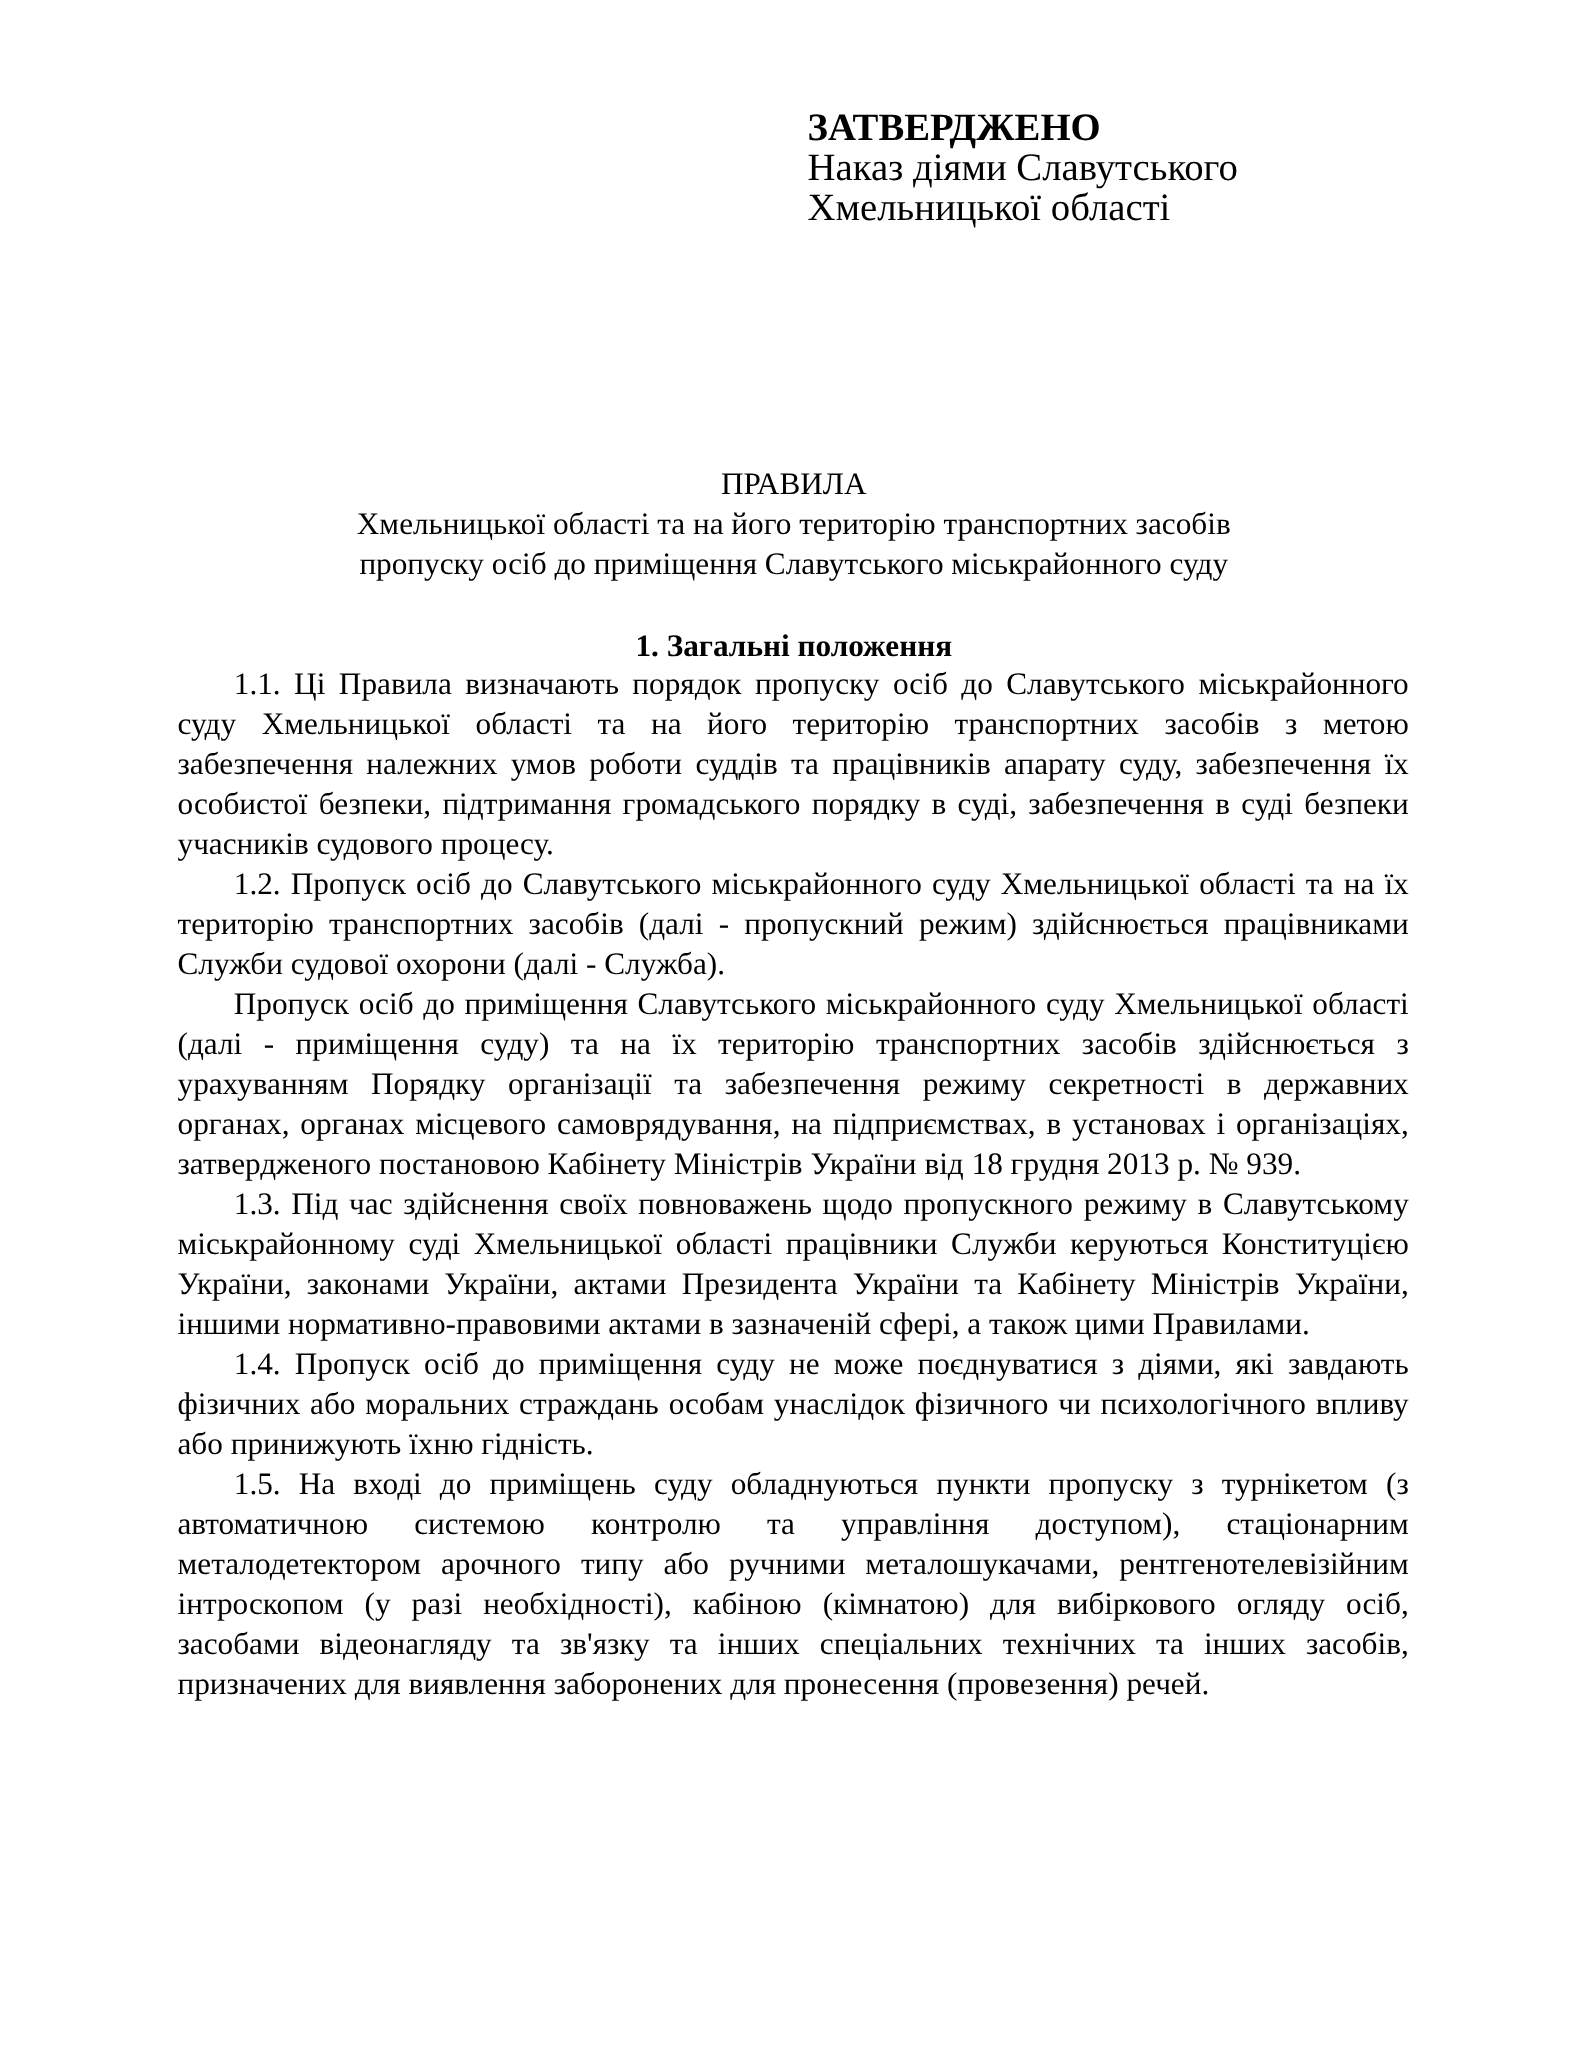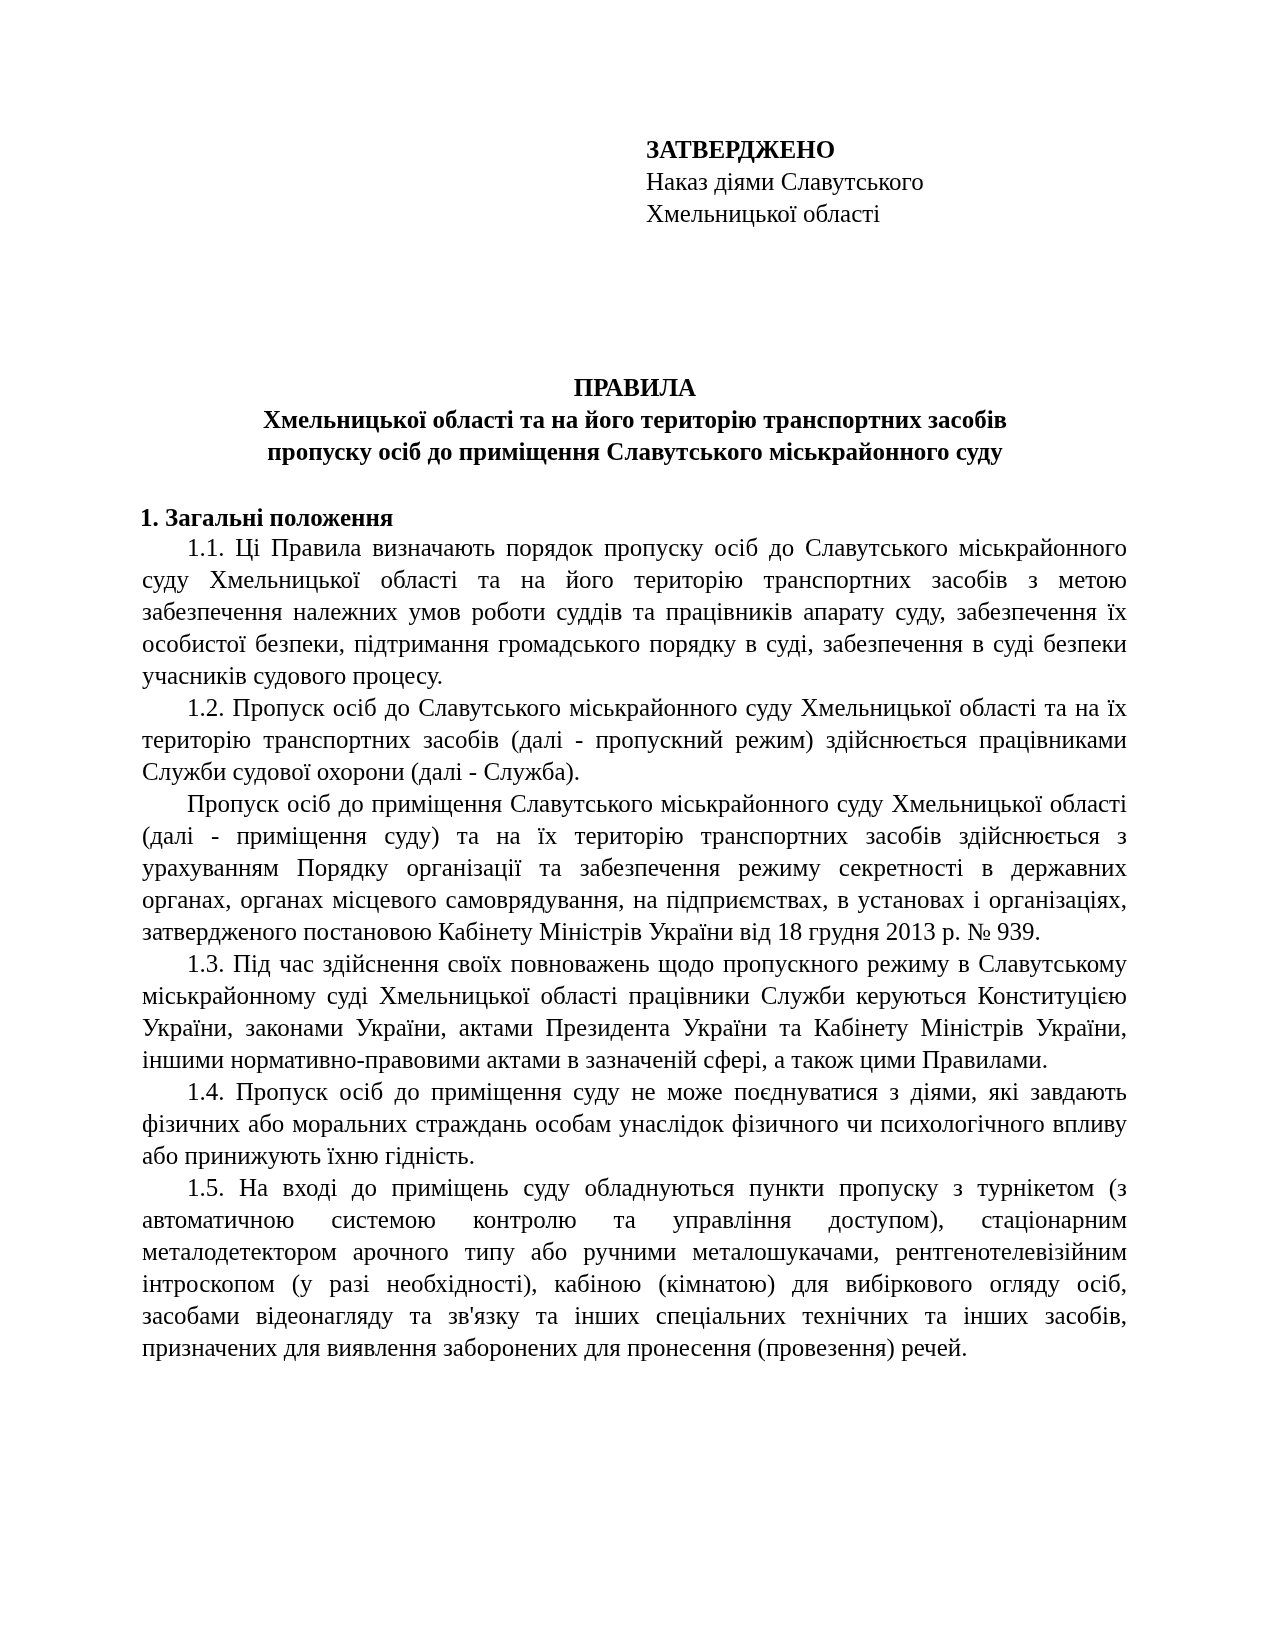--- a/index.html
+++ b/index.html
@@ -1,22 +1,22 @@
 <!DOCTYPE html>
 <html><head>
 <meta charset="utf-8">
 <style>
   html, body { margin: 0; padding: 0; background: #ffffff; }
   body { width: 1275px; height: 1650px; position: relative; overflow: hidden;
          font-family: "Liberation Serif", "DejaVu Serif", serif; color: #000; }
-  .approval { position: absolute; left: 646px; top: 86px; font-size: 25px; line-height: 32px; margin-top: 48px; }
+  .approval { position: absolute; left: 646px; top: 86px; font-size: 31px; line-height: 32px; }
   .approval .stamp { font-weight: bold; }
   .title-block { position: absolute; left: 140px; width: 990px; top: 372px; text-align: center;
-                 font-weight: bold; font-size: 25px; line-height: 32px; }
-  .section-head { position: absolute; left: 140px; width: 990px; top: 502px; text-align: left;
+                 font-weight: normal; font-size: 25px; line-height: 32px; }
+  .section-head { position: absolute; left: 140px; width: 990px; top: 502px; text-align: center;
                   font-weight: bold; font-size: 25px; line-height: 32px; }
   .body { position: absolute; left: 142px; width: 985px; top: 532px; font-size: 25px; line-height: 32px; font-family: Liberation Serif, serif; }
   .body p { margin: 0; text-align: justify; text-indent: 45px; }
 </style>
 </head>
 <body>
 
 <div class="approval">
   <div class="stamp">ЗАТВЕРДЖЕНО</div>
   <div>Наказ діями Славутського</div>

